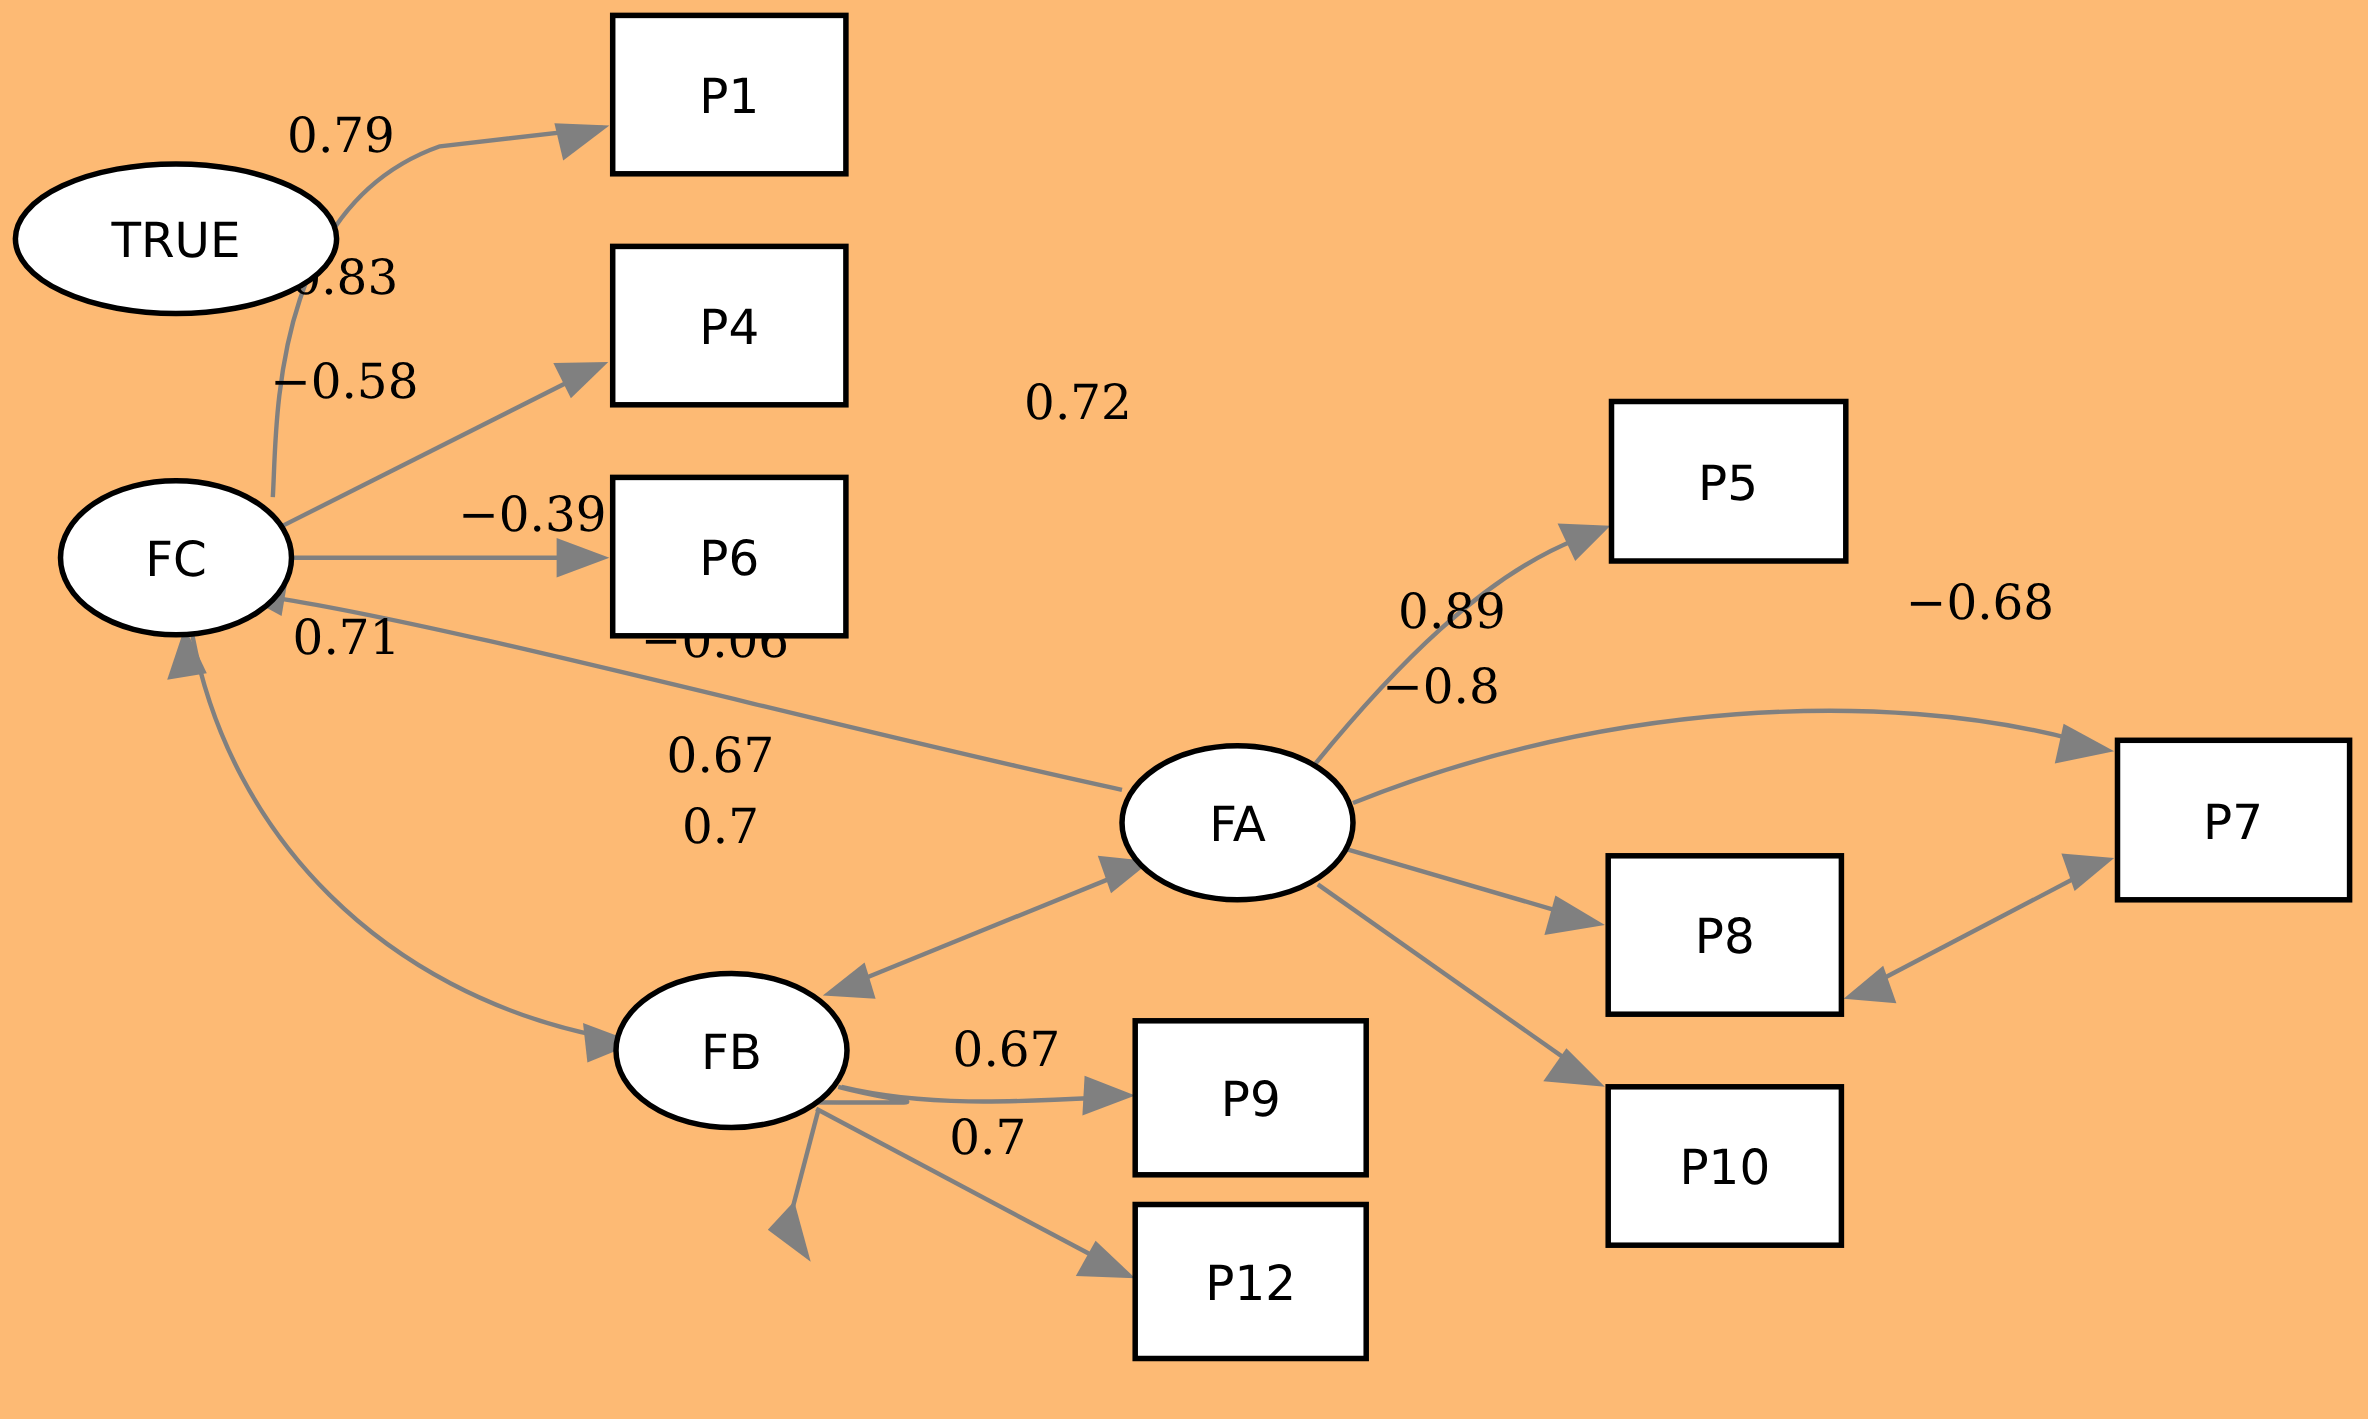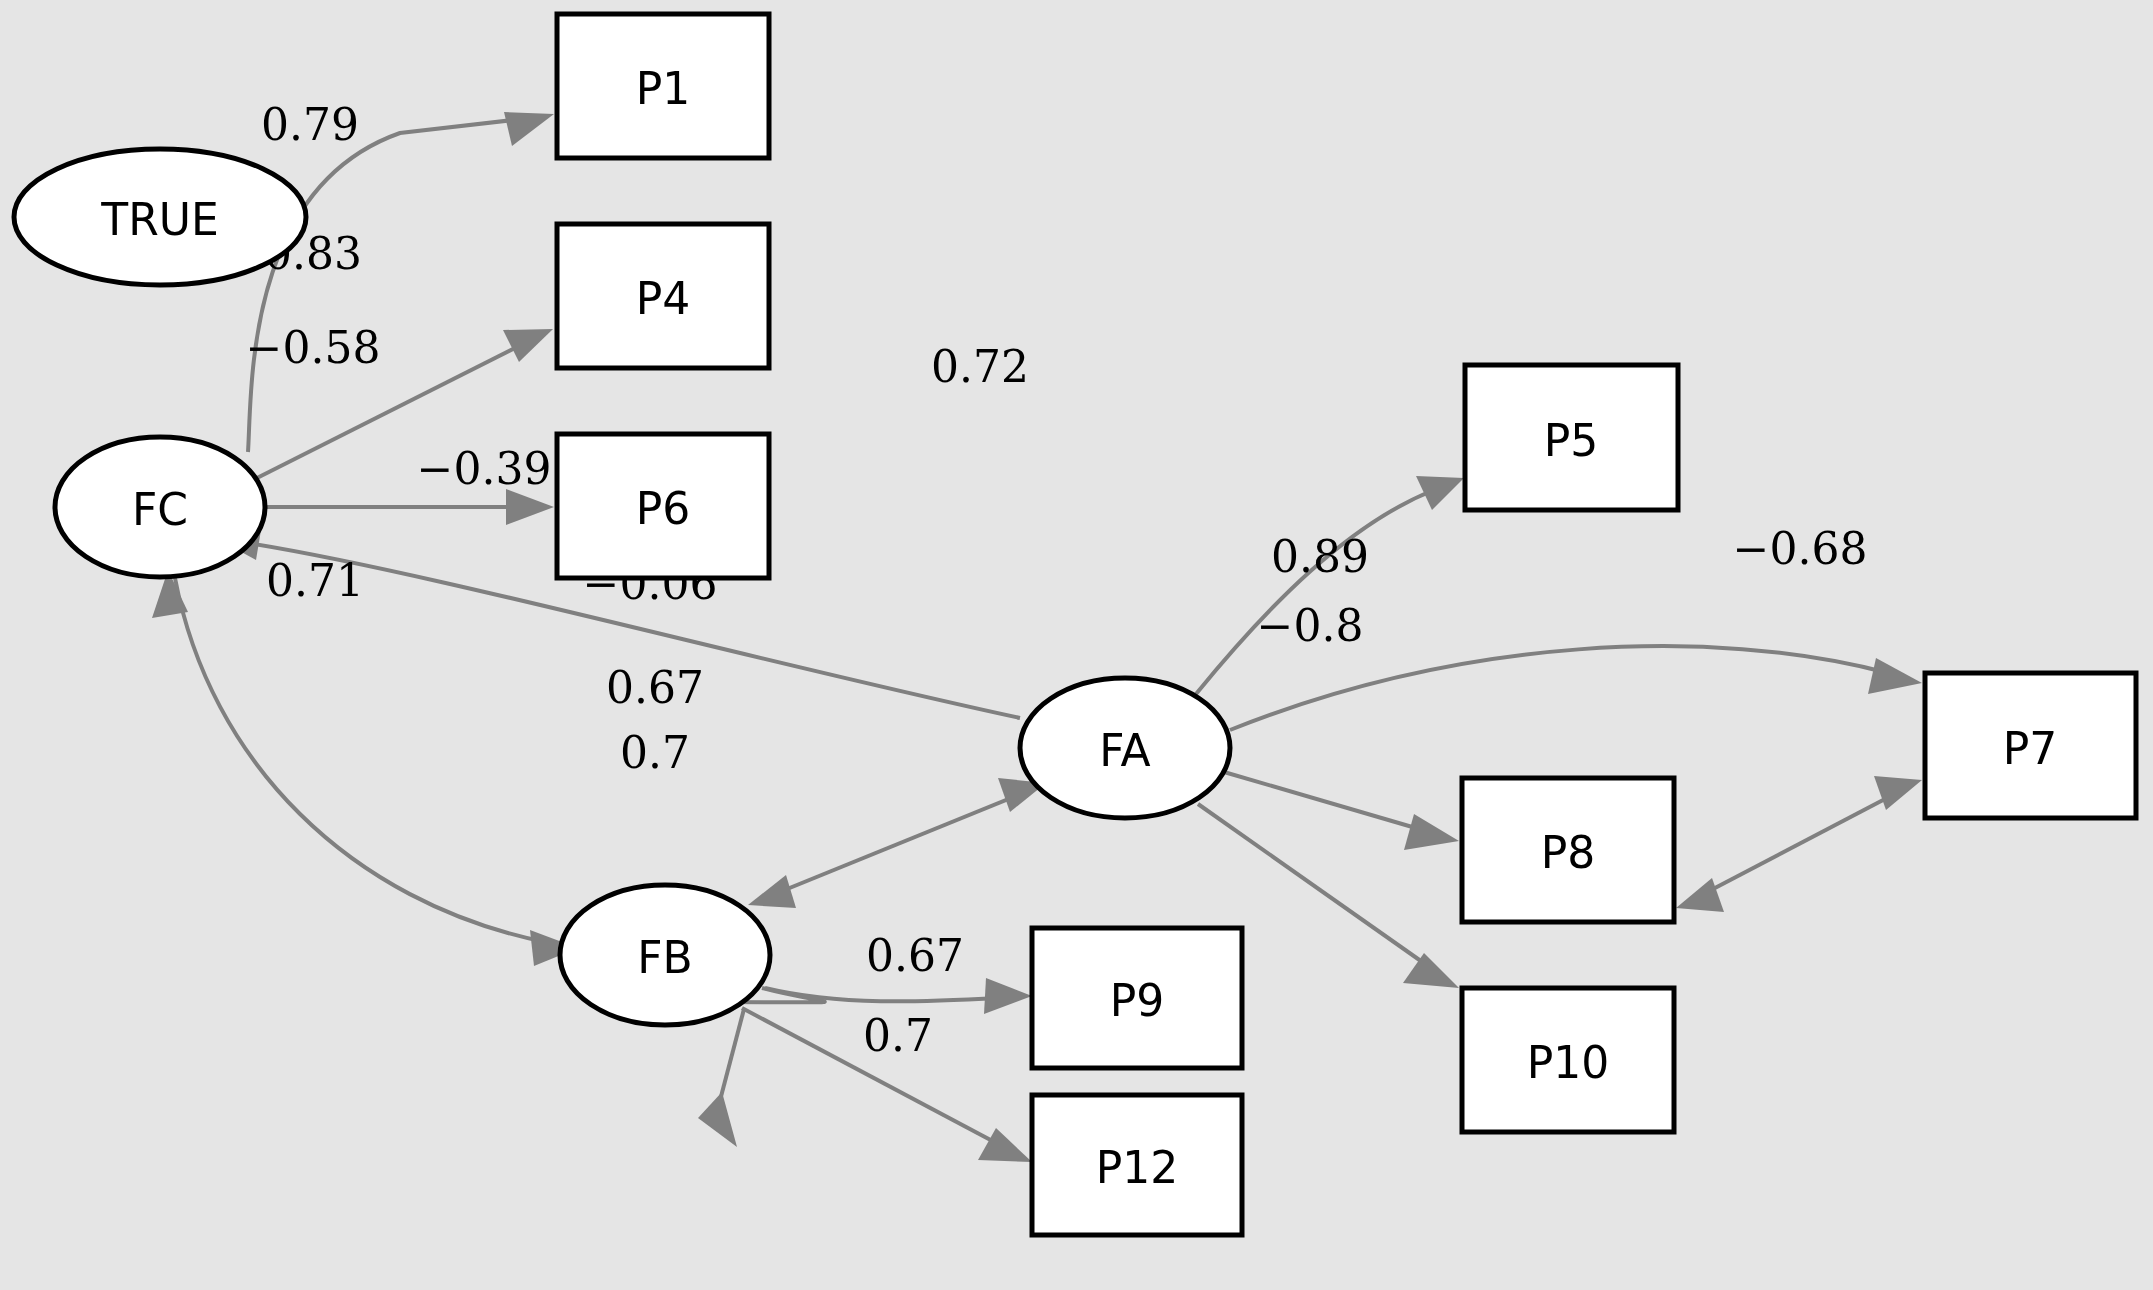--- a/index.html
+++ b/index.html
@@ -4,21 +4,21 @@
 <style>
   html, body {
     margin: 0;
     padding: 0;
     background: #ffffff;
   }
   #diagram-root {
     position: relative;
     width: 2153px;
     height: 1290px;
-    background: #e5e5e5;
+    background: #fdba74;
     font-family: "DejaVu Sans", sans-serif;
     overflow: hidden;
   }
   svg#sem-canvas {
     position: absolute;
     top: 0;
     left: 0;
     width: 2153px;
     height: 1290px;
   }

